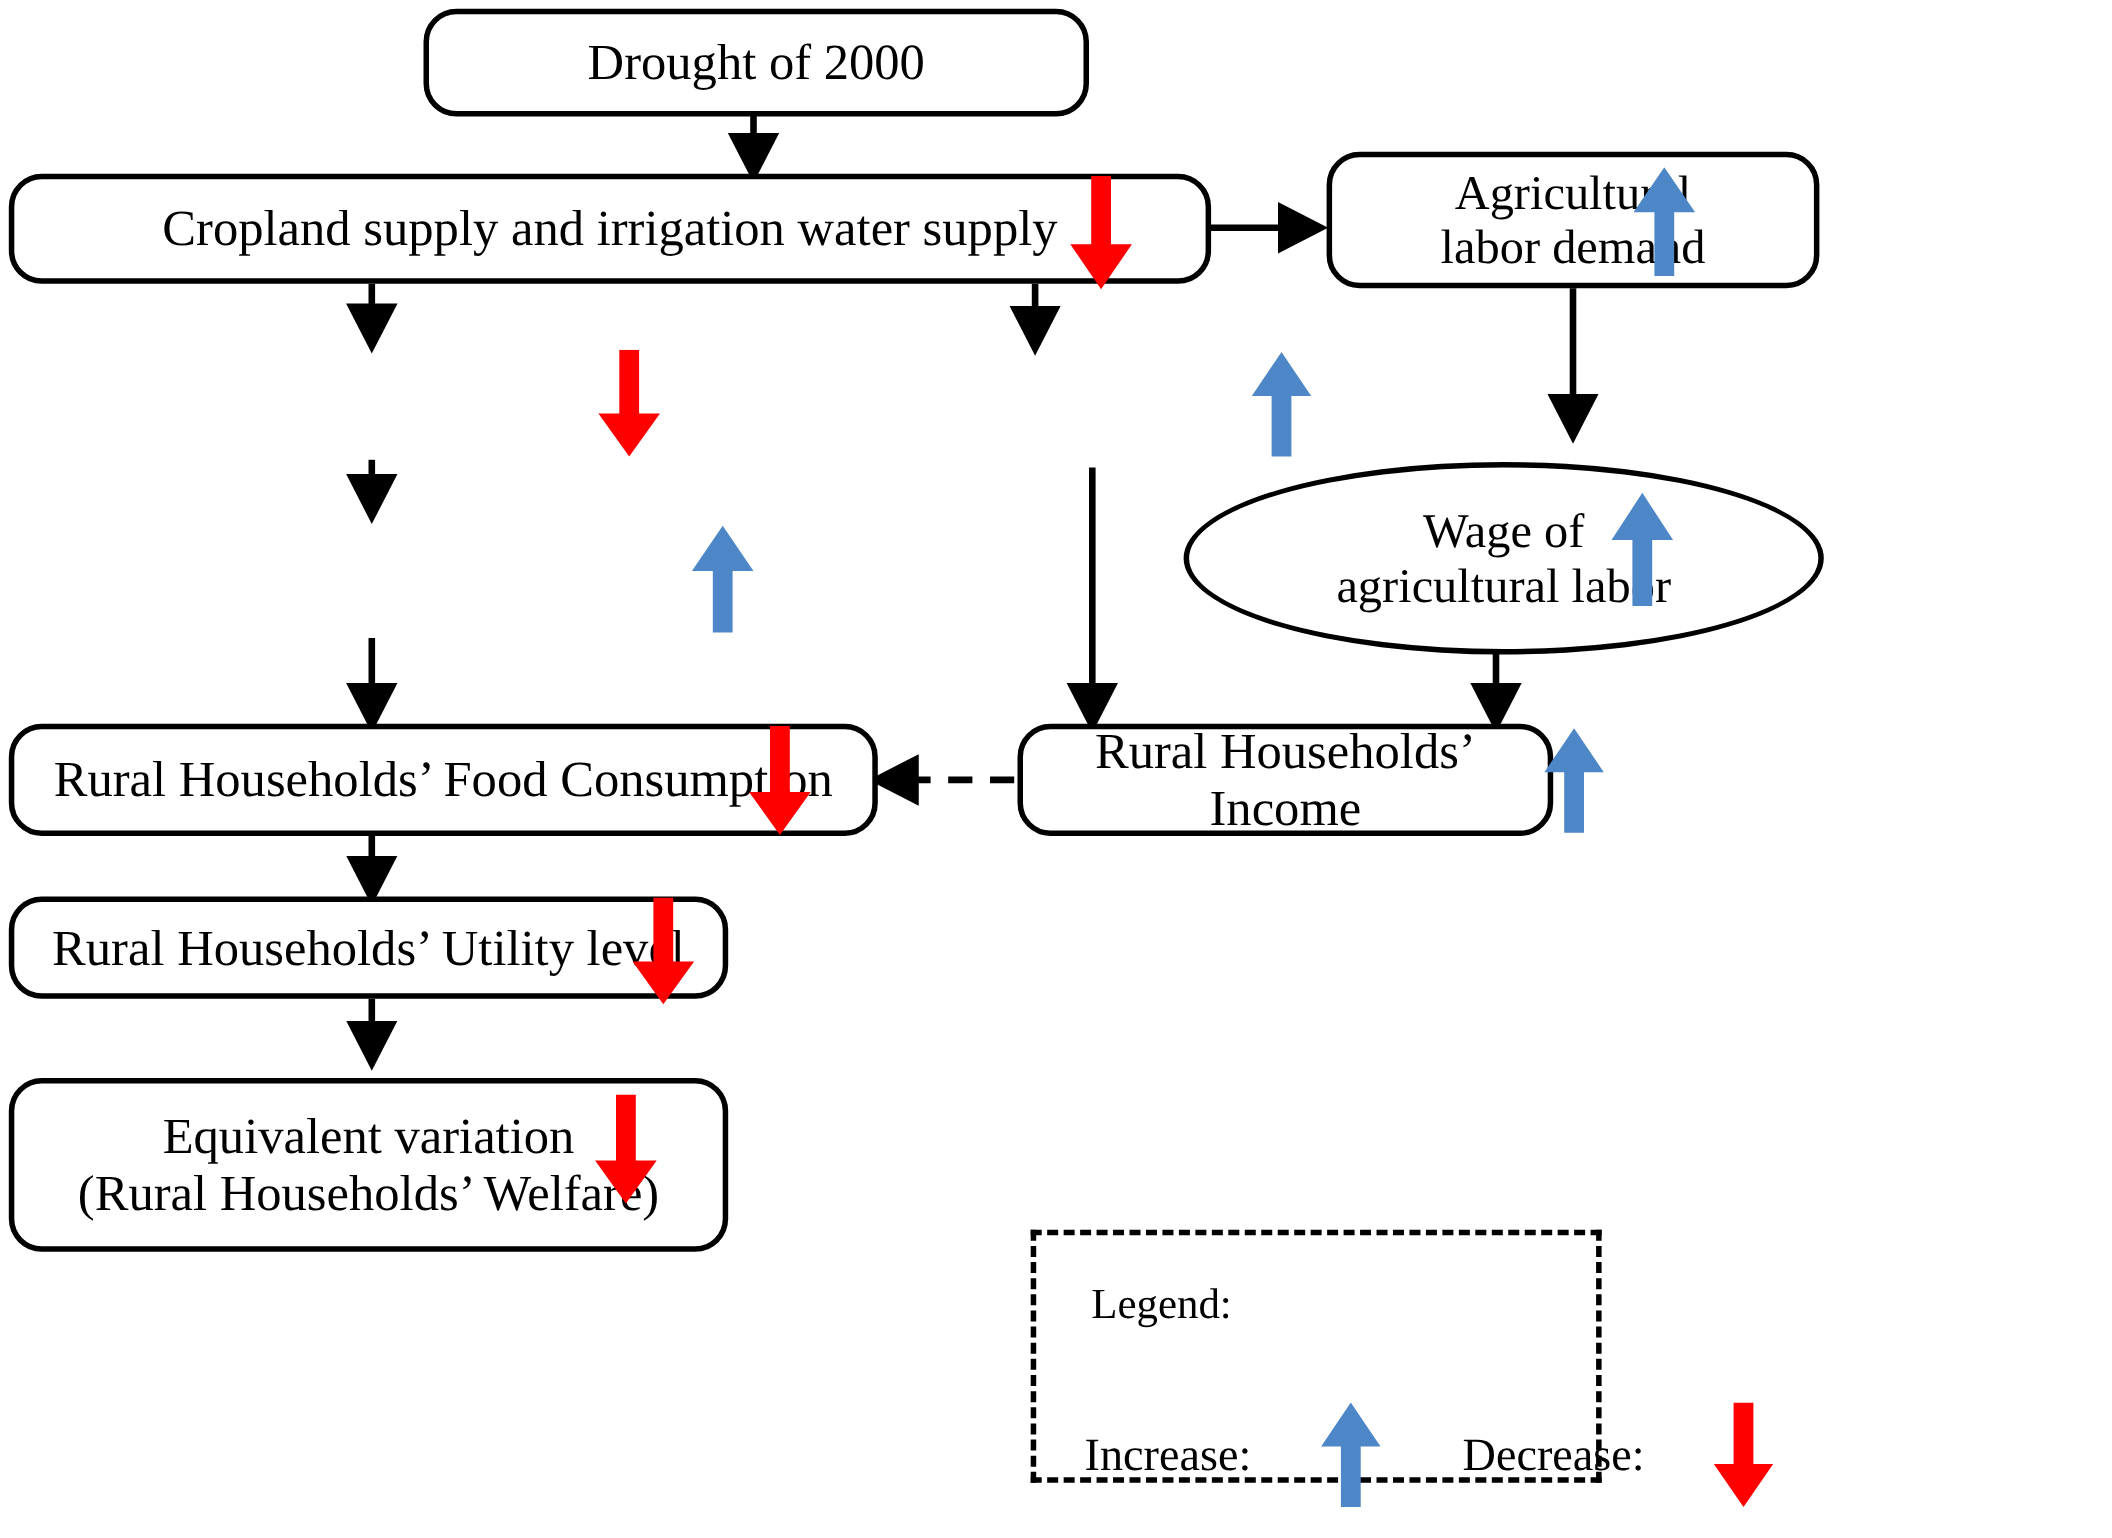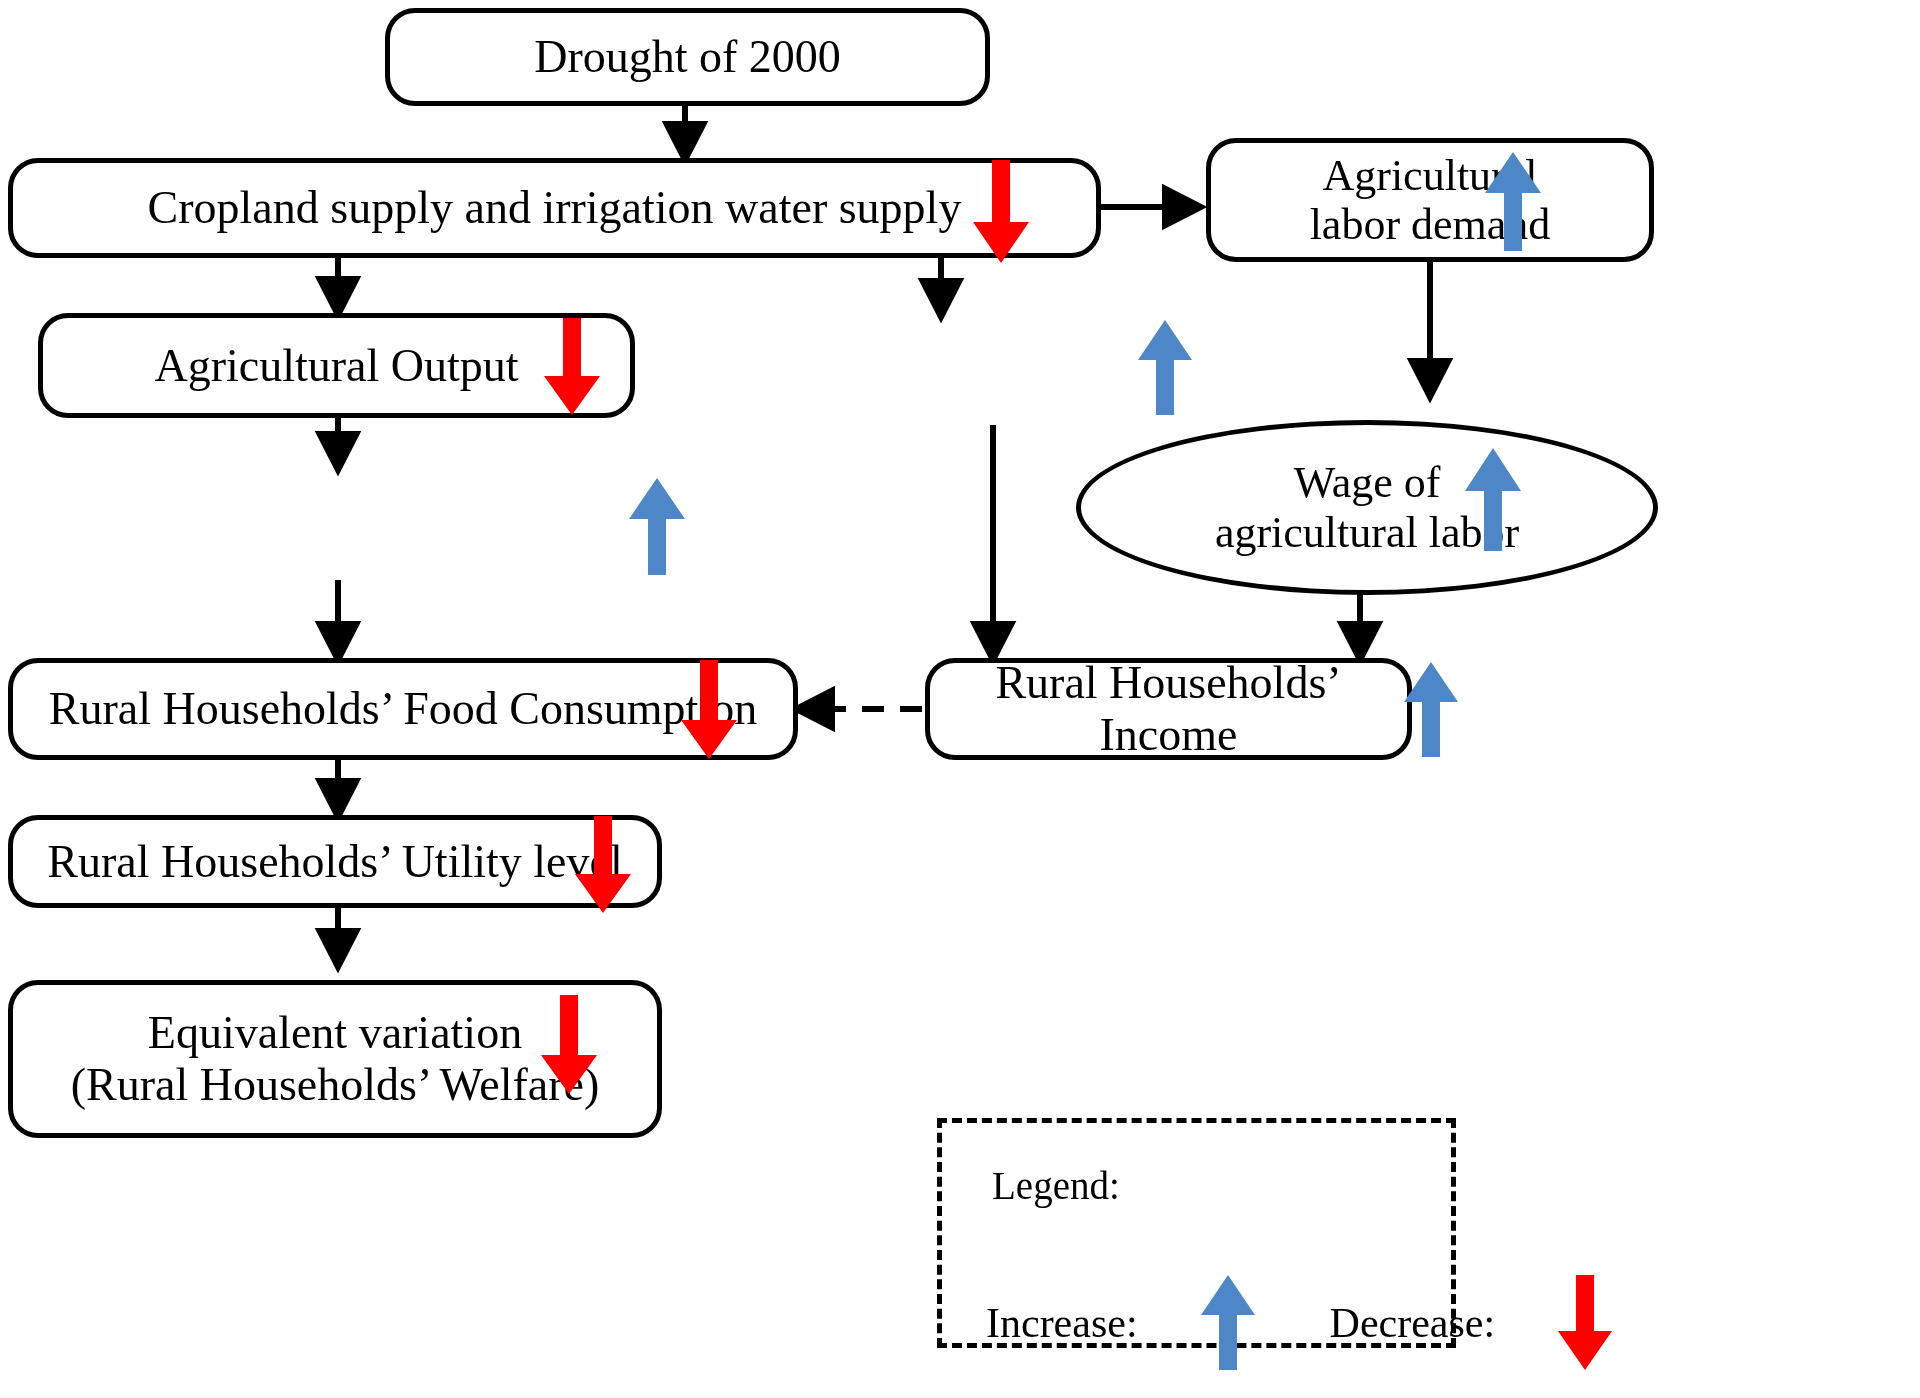--- a/index.html
+++ b/index.html
@@ -138,23 +138,20 @@
   <div class="node rounded" style="left:1206px; top:138px; width:448px; height:124px; font-size:44px;">
     <span class="label">Agricultural
 labor demand</span>
   </div>
   <span class="arrow-glyph" style="left:1484px; top:152px;">
     <svg width="58" height="100" viewBox="0 0 58 100" aria-hidden="true">
       <path d="M29,0 L57,41 H38 V99 H20 V41 H1 Z" fill="#4E87C7"></path>
     </svg>
   </span>
 
-  <div class="node rounded" style="left:38px; top:313px; width:597px; height:105px; font-size:46px;">
-    <span class="label">Agricultural Output</span>
-  </div>
   <span class="arrow-glyph" style="left:543px; top:318px;">
     <svg width="58" height="98" viewBox="0 0 58 98" aria-hidden="true">
       <path d="M20,0 H38 V58 H57 L29,97 L1,58 H20 Z" fill="#FF0000"></path>
     </svg>
   </span>
 
   <span class="arrow-glyph" style="left:1137px; top:320px;">
     <svg width="56" height="96" viewBox="0 0 56 96" aria-hidden="true">
       <path d="M28,0 L55,40 H37 V95 H19 V40 H1 Z" fill="#4E87C7"></path>
     </svg>

